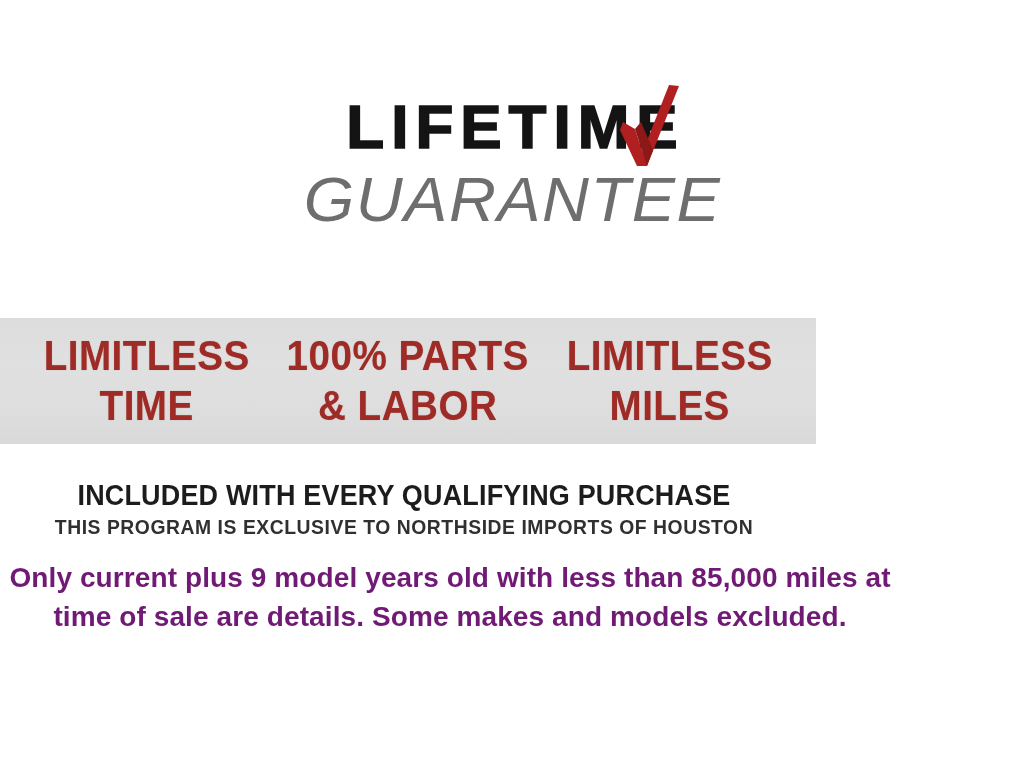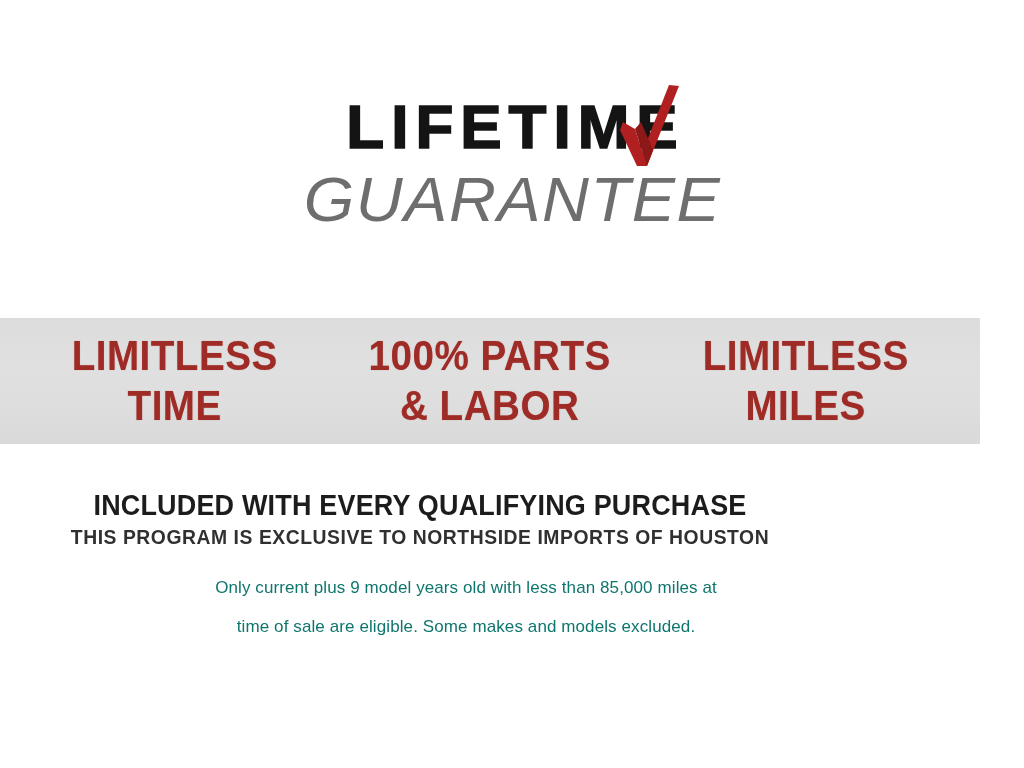--- a/index.html
+++ b/index.html
@@ -79,21 +79,21 @@
     text-align: center;
     transform: scaleX(1.03);
     transform-origin: center center;
   }
 
   
   .banner {
     position: absolute;
     left: 0;
     top: 318px;
-    width: 980px;
+    width: 816px;
     height: 126px;
     background: linear-gradient(180deg, #dcdcdc 0%, #e0e0e0 35%, #dedede 70%, #d9d9d9 100%);
     display: flex;
     align-items: center;
     justify-content: space-between;
     box-sizing: border-box;
     padding: 0 17px;
   }
 
   .banner-col {
@@ -107,25 +107,24 @@
     letter-spacing: 0.5px;
     transform: scaleX(0.92);
     transform-origin: center center;
     text-shadow: 0 0 1px rgba(158,43,38,0.45);
   }
   .banner-col .ln { display: block; white-space: nowrap; }
 
   
   .lower {
     position: absolute;
-    left: 16px;
+    left: 0;
     top: 478px;
     width: 808px;
     text-align: center;
-    margin-top: 10px;
   }
 
   .headline {
     font-family: "Liberation Sans", sans-serif;
     font-weight: bold;
     font-size: 29px;
     line-height: 34px;
     letter-spacing: 0.2px;
     color: #1c1c1c;
     transform: scaleX(0.93);
@@ -143,25 +142,25 @@
     color: #303030;
     transform: scaleX(0.92);
     transform-origin: center center;
     white-space: nowrap;
   }
 
   .finepara {
     margin: 18px auto 0 auto;
     width: 900px;
     font-family: "Liberation Sans", sans-serif;
-    font-weight: normal;
-    font-size: 17px;
+    font-weight: bold;
+    font-size: 28px;
     line-height: 39px;
     letter-spacing: 0.1px;
-    color: #0f766e;
+    color: #701a75;
   }
   .finepara .ln { display: block; }
 </style>
 </head>
 <body>
 
 <div class="canvas">
 
   <div class="logo-block">
     <div class="logo-lockup">
@@ -198,18 +197,18 @@
   </div>
 
   <div class="lower">
 
     <div class="headline">INCLUDED WITH EVERY QUALIFYING PURCHASE</div>
 
     <div class="subhead">THIS PROGRAM IS EXCLUSIVE TO NORTHSIDE IMPORTS OF HOUSTON</div>
 
     <div class="finepara">
       <span class="ln">Only current plus 9 model years old with less than 85,000 miles at</span>
-      <span class="ln">time of sale are eligible. Some makes and models excluded.</span>
+      <span class="ln">time of sale are details. Some makes and models excluded.</span>
     </div>
 
   </div>
 
 </div>
 
 </body></html>

